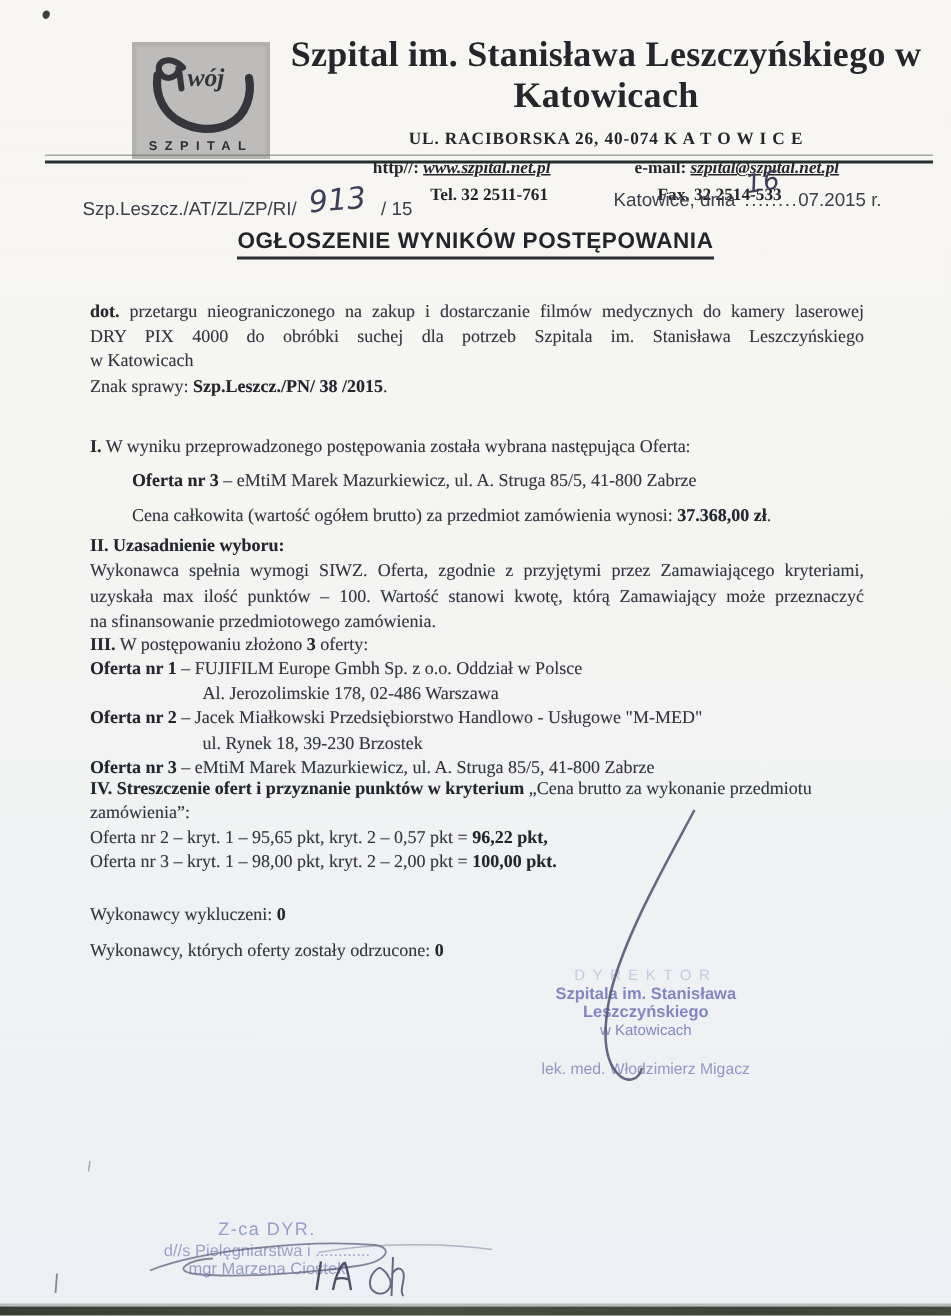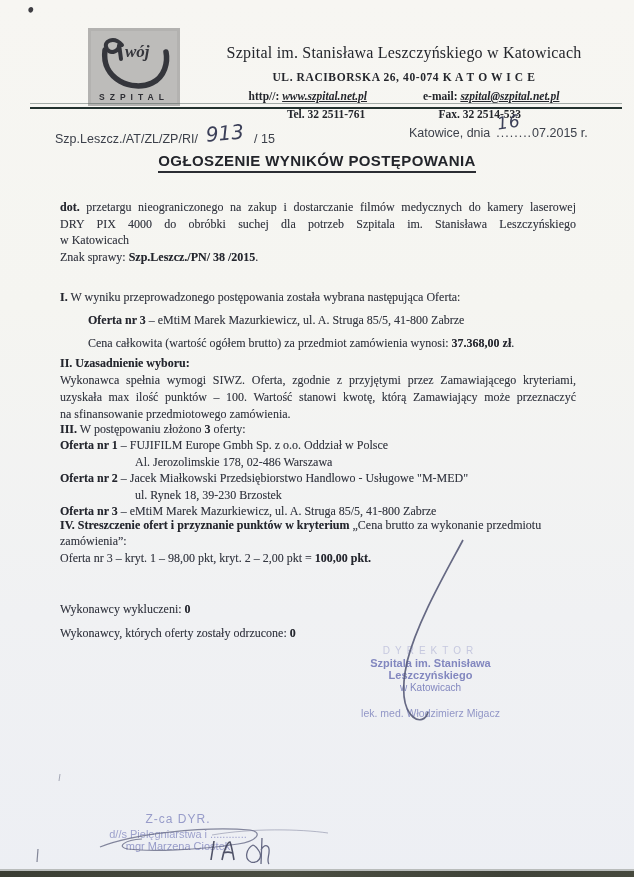--- a/index.html
+++ b/index.html
@@ -5,21 +5,21 @@
   html,body{margin:0;padding:0;background:#8a8a8a;}
   .page{
     position:relative;width:634px;height:877px;overflow:hidden;
     background:linear-gradient(180deg,#f7f6f2 0%,#f5f5f1 35%,#f0f1f3 70%,#edeff4 100%);
     font-family:"Liberation Serif", serif;color:#33363f;
   }
   .abs{position:absolute;}
   
   .logo{left:88px;top:28px;width:92px;height:78px;}
   .head-block{left:186px;top:24px;width:436px;text-align:center;color:#24262c;}
-  .hosp-name{font-size:16px;font-weight:normal;letter-spacing:0.2px;margin-top:20px;}
+  .hosp-name{font-size:24px;font-weight:bold;letter-spacing:0.2px;}
   .hosp-addr{font-size:11.5px;font-weight:bold;margin-top:9px;letter-spacing:0.6px;}
   .contact-row{display:flex;justify-content:center;gap:56px;margin-top:7px;font-size:11.5px;font-weight:bold;}
   .contact-row .lnk{font-style:italic;text-decoration:underline;font-weight:bold;}
   .contact-row2{display:flex;justify-content:center;gap:73px;margin-top:6px;font-size:11.5px;font-weight:bold;}
   .rule-thin{left:30px;right:12px;top:103px;height:0;border-top:1.5px solid #59686485;}
   .rule-thick{left:30px;right:12px;top:107px;height:0;border-top:2.5px solid #22312e;}
   
   .ref-left{left:55px;top:124px;font-family:"Liberation Sans",sans-serif;font-size:12.5px;color:#3c404a;}
   .ref-right{left:385px;top:126px;font-family:"Liberation Sans",sans-serif;font-size:12.5px;color:#3c404a;margin-left:24px;}
   .hand{font-family:"DejaVu Sans",sans-serif;font-style:italic;color:#3b3f58;}
@@ -125,20 +125,21 @@
     <div><b>Oferta nr 1</b><span> – FUJIFILM Europe Gmbh Sp. z o.o. Oddział w Polsce</span></div>
     <div class="indent75"><span>Al. Jerozolimskie 178, 02-486 Warszawa</span></div>
     <div><b>Oferta nr 2</b><span> – Jacek  Miałkowski Przedsiębiorstwo Handlowo - Usługowe "M-MED"</span></div>
     <div class="indent75"><span>ul. Rynek 18, 39-230 Brzostek</span></div>
     <div><b>Oferta nr 3</b><span> – eMtiM Marek Mazurkiewicz, ul. A. Struga 85/5, 41-800 Zabrze</span></div>
   </div>
 
   <div class="abs body-col sec4">
     <div><b>IV. Streszczenie ofert i przyznanie punktów w kryterium </b><span>„Cena brutto za wykonanie przedmiotu</span></div>
     <div><span>zamówienia”:</span></div>
+    <div><span>Oferta nr 2 – kryt. 1 – 95,65 pkt, kryt. 2 – 0,57 pkt = </span><b>96,22 pkt</b><b>,</b></div>
     <div><span>Oferta nr 3 – kryt. 1 – 98,00 pkt, kryt. 2 – 2,00 pkt = </span><b>100,00 pkt</b><b>.</b></div>
   </div>
 
   <div class="abs body-col summary1"><span>Wykonawcy wykluczeni: </span><b>0</b></div>
   <div class="abs body-col summary2"><span>Wykonawcy, których oferty zostały odrzucone: </span><b>0</b></div>
 
   <div class="abs stamp dir-stamp">
     <div class="stamp-title">DYREKTOR</div>
     <div class="l1">Szpitala im. Stanisława Leszczyńskiego</div>
     <div class="l2">w Katowicach</div>

